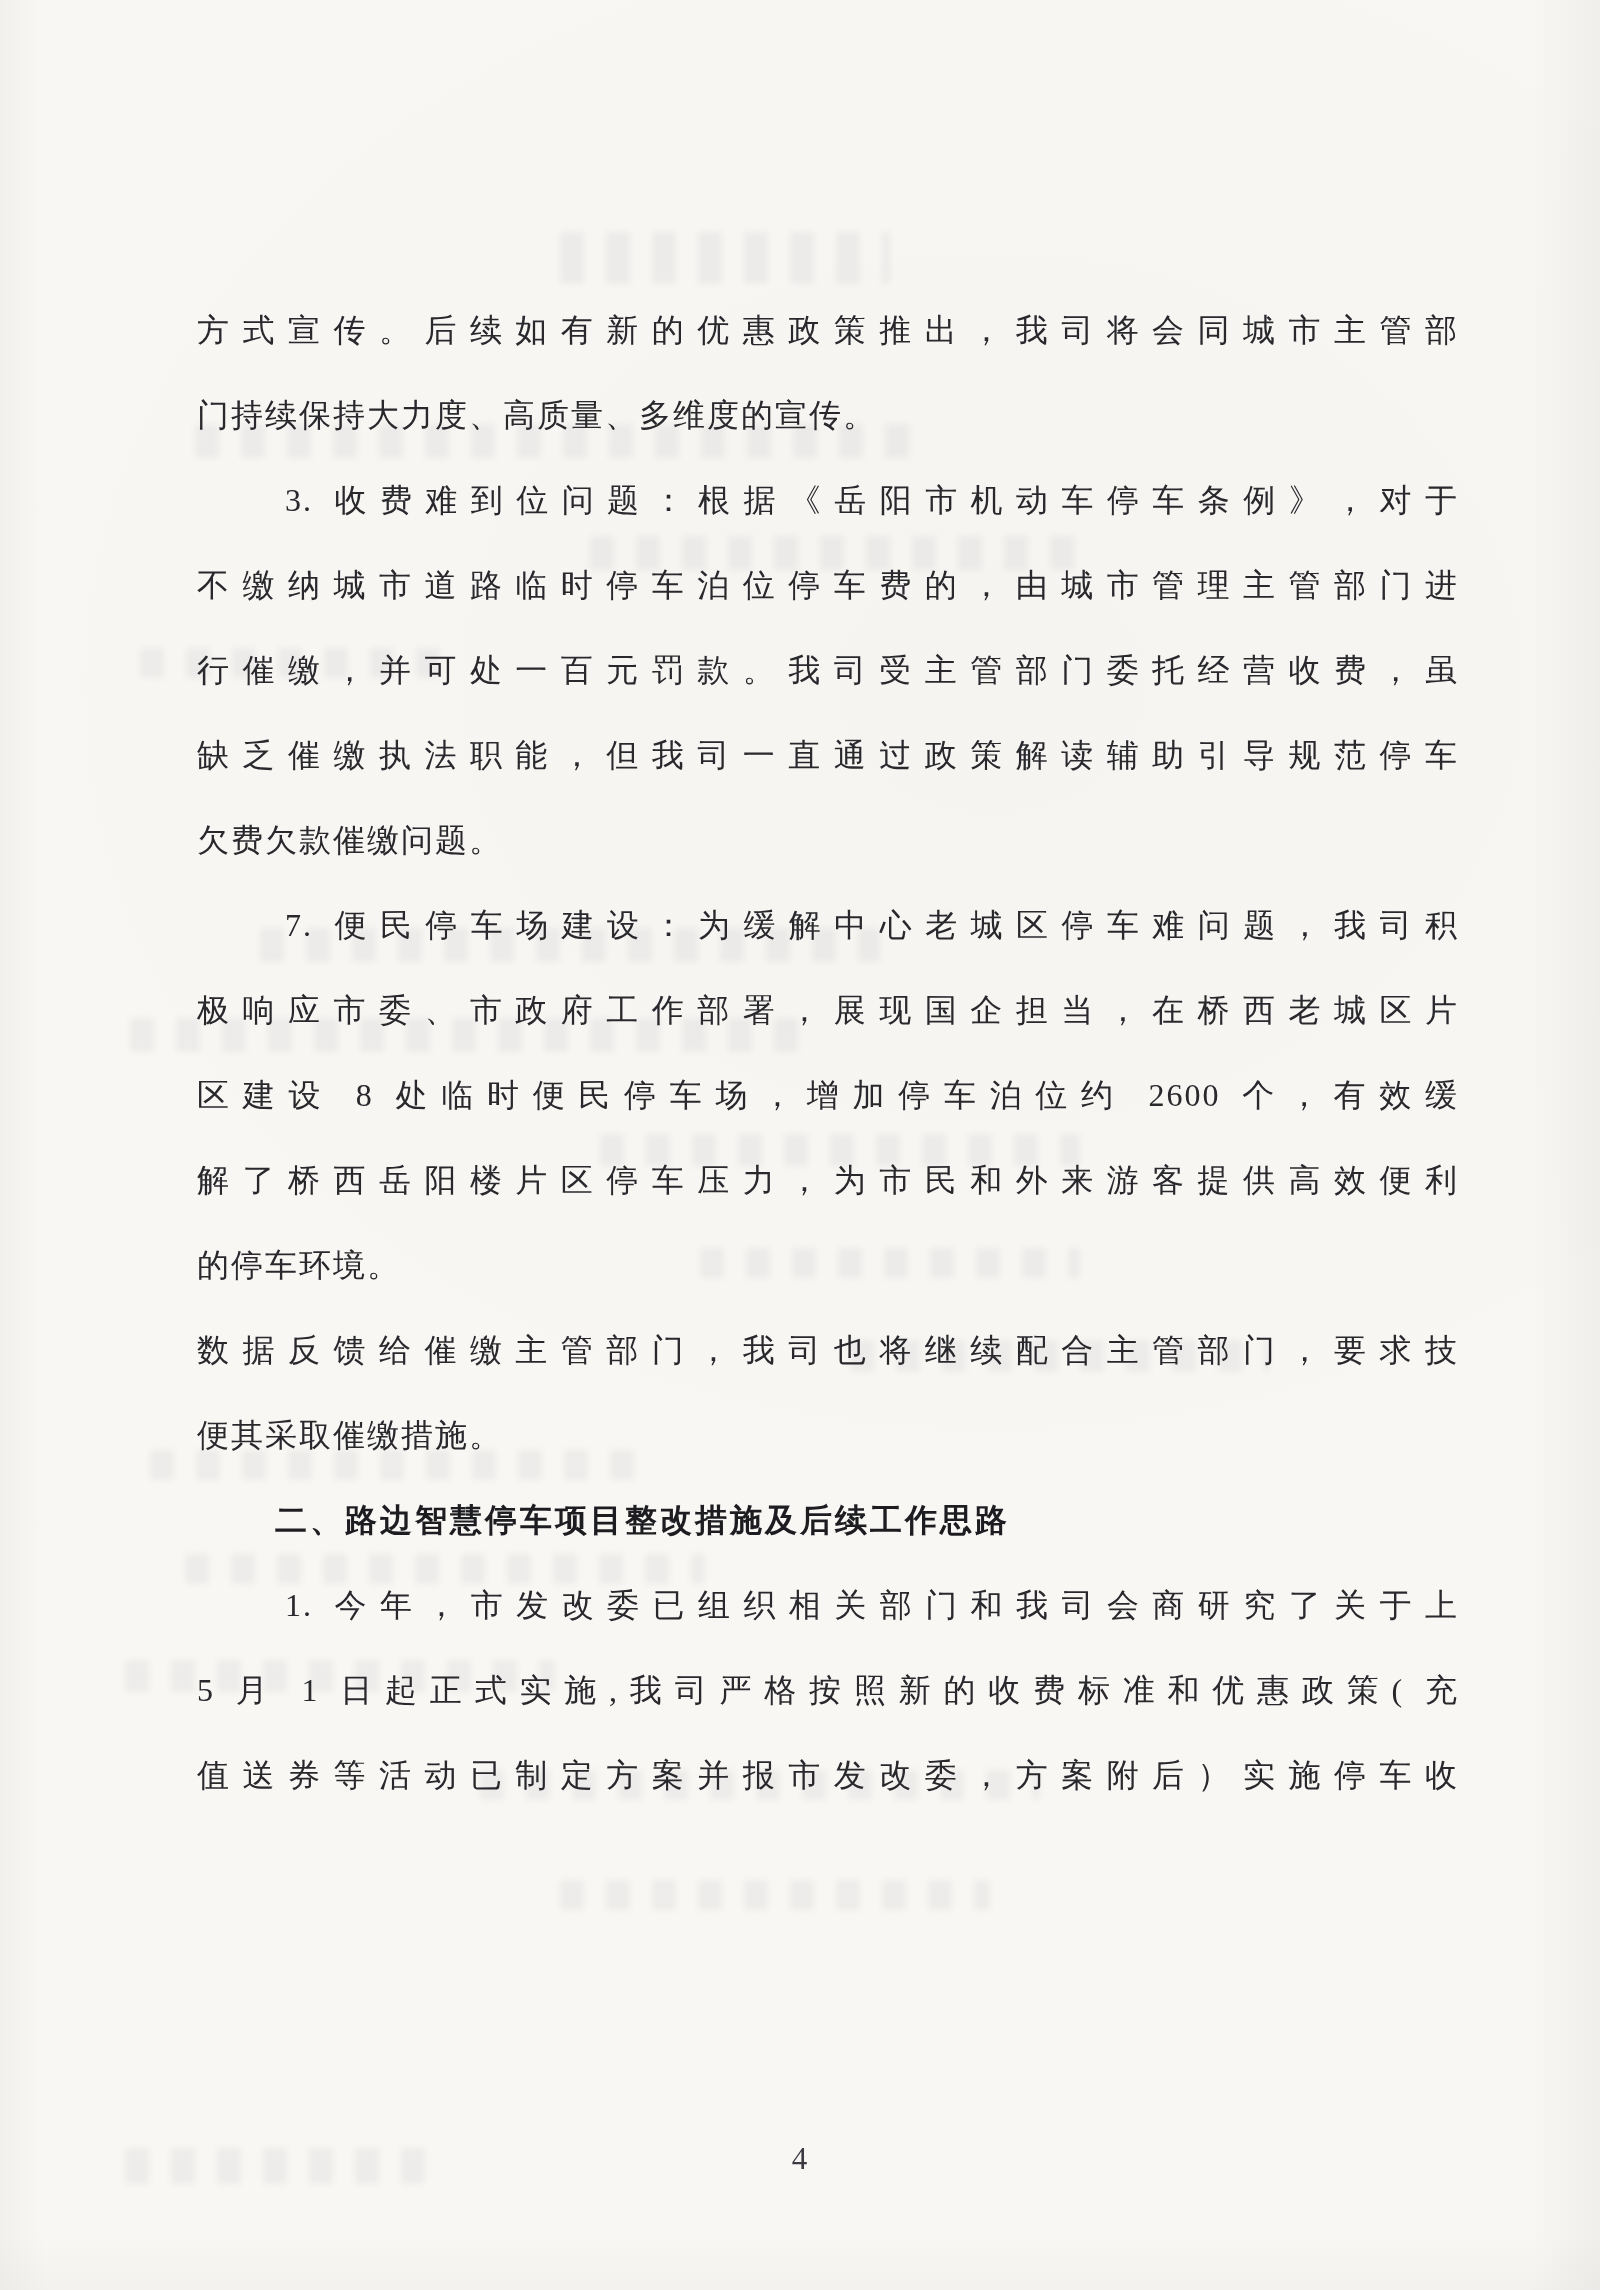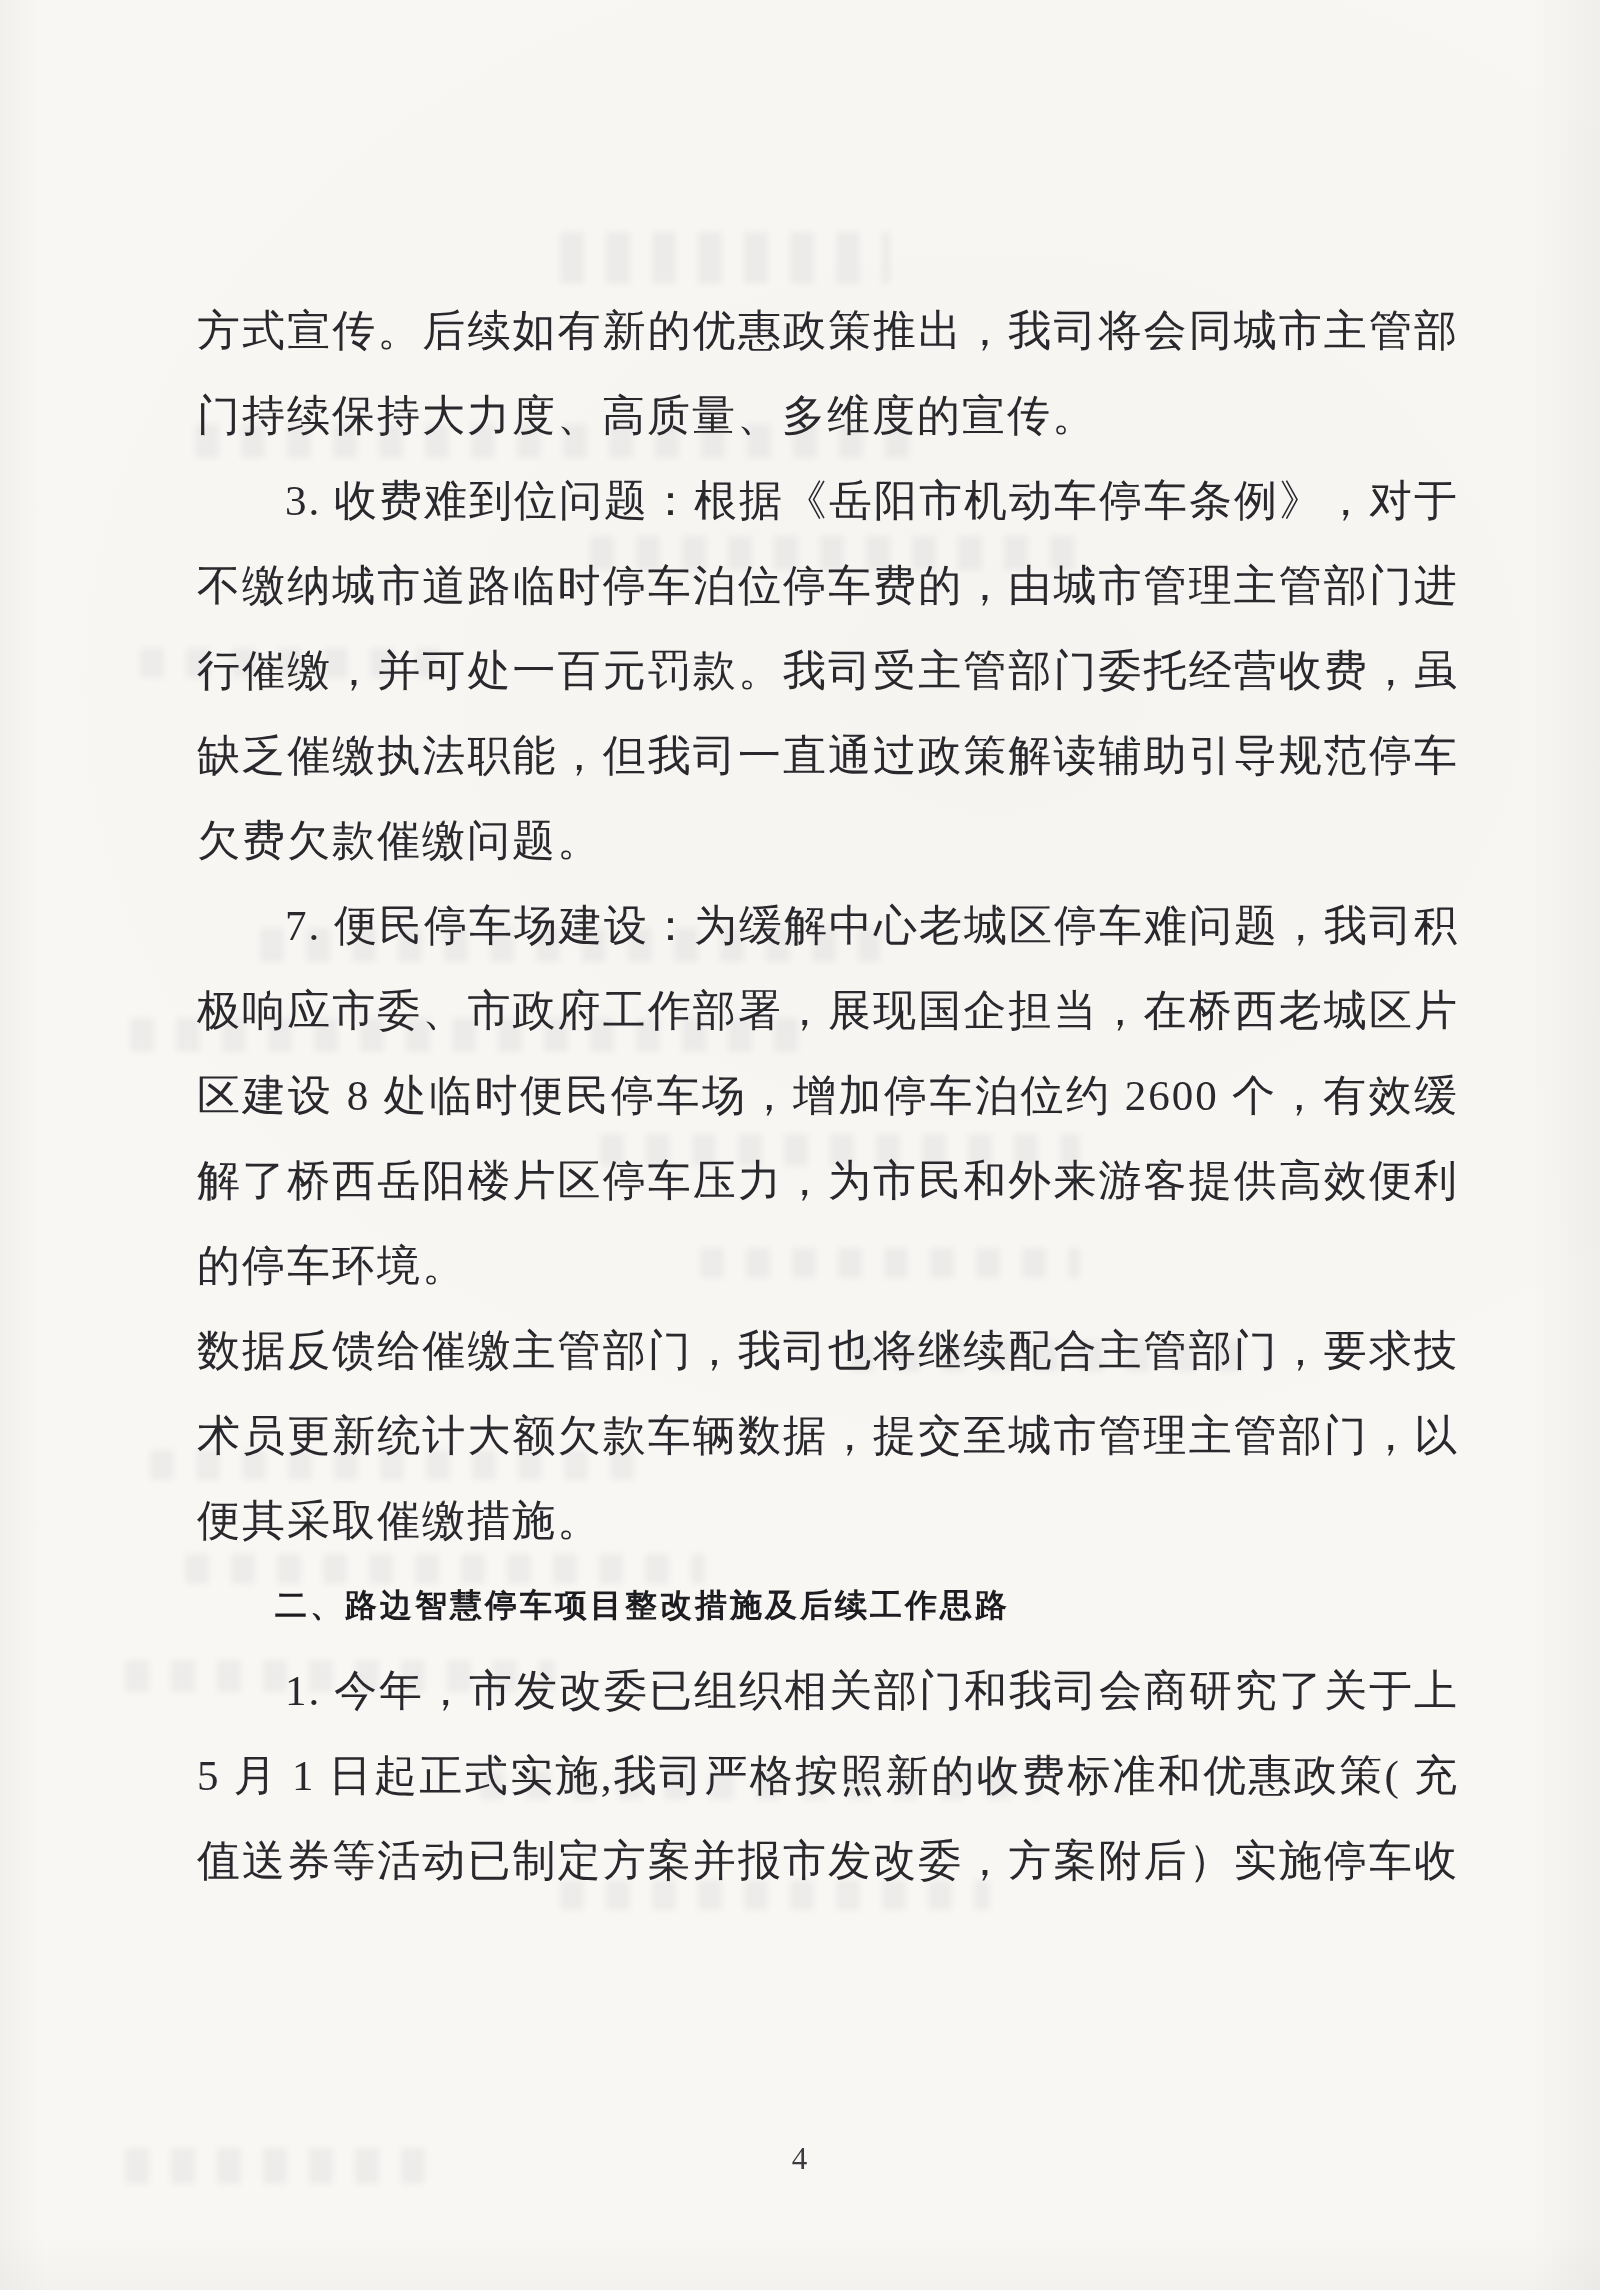--- a/index.html
+++ b/index.html
@@ -16,21 +16,21 @@
       linear-gradient(270deg, rgba(90,90,95,.055), rgba(0,0,0,0) 70px),
       linear-gradient(0deg, rgba(90,90,95,.035), rgba(0,0,0,0) 55px),
       radial-gradient(1100px 900px at 62% 30%, rgba(0,0,0,.012), rgba(0,0,0,0)),
       #f8f7f4;
   }
   .text-block{
     position:absolute;left:197px;top:288px;width:1262px;
   }
   .line{
     height:85px;line-height:85px;
-    font-size:43px;letter-spacing:2px;color:#28282d;
+    font-size:32px;letter-spacing:2px;color:#28282d;
     text-align:justify;text-align-last:justify;text-justify:inter-character;
     white-space:pre-wrap;
   }
   .line.short{text-align-last:left;}
   .line.ind{text-indent:88px;}
   .line.heading{
     font-family:"Liberation Sans","DejaVu Sans",sans-serif;
     font-weight:700;font-size:32px;color:#1d1d21;
     text-indent:78px;letter-spacing:3px;
   }
@@ -73,21 +73,20 @@
     <div class="line">不缴纳城市道路临时停车泊位停车费的，由城市管理主管部门进</div>
     <div class="line">行催缴，并可处一百元罚款。我司受主管部门委托经营收费，虽</div>
     <div class="line">缺乏催缴执法职能，但我司一直通过政策解读辅助引导规范停车</div>
     <div class="line short">欠费欠款催缴问题。</div>
     <div class="line ind">7. 便民停车场建设：为缓解中心老城区停车难问题，我司积</div>
     <div class="line">极响应市委、市政府工作部署，展现国企担当，在桥西老城区片</div>
     <div class="line">区建设 8 处临时便民停车场，增加停车泊位约 2600 个，有效缓</div>
     <div class="line">解了桥西岳阳楼片区停车压力，为市民和外来游客提供高效便利</div>
     <div class="line short">的停车环境。</div>
     <div class="line">数据反馈给催缴主管部门，我司也将继续配合主管部门，要求技</div>
-    <div class="line">术员更新统计大额欠款车辆数据，提交至城市管理主管部门，以</div>
     <div class="line short">便其采取催缴措施。</div>
     <div class="line heading ind short">二、路边智慧停车项目整改措施及后续工作思路</div>
     <div class="line ind">1. 今年，市发改委已组织相关部门和我司会商研究了关于上</div>
     <div class="line">5 月 1 日起正式实施,我司严格按照新的收费标准和优惠政策( 充</div>
     <div class="line">值送券等活动已制定方案并报市发改委，方案附后）实施停车收</div>
   </div>
 
 <div class="page-number">4</div>
 
 </body></html>

